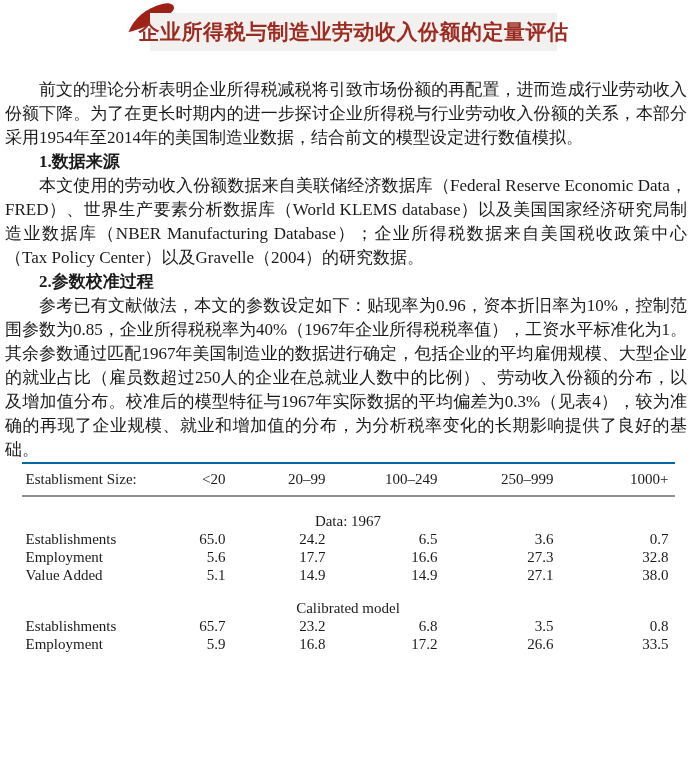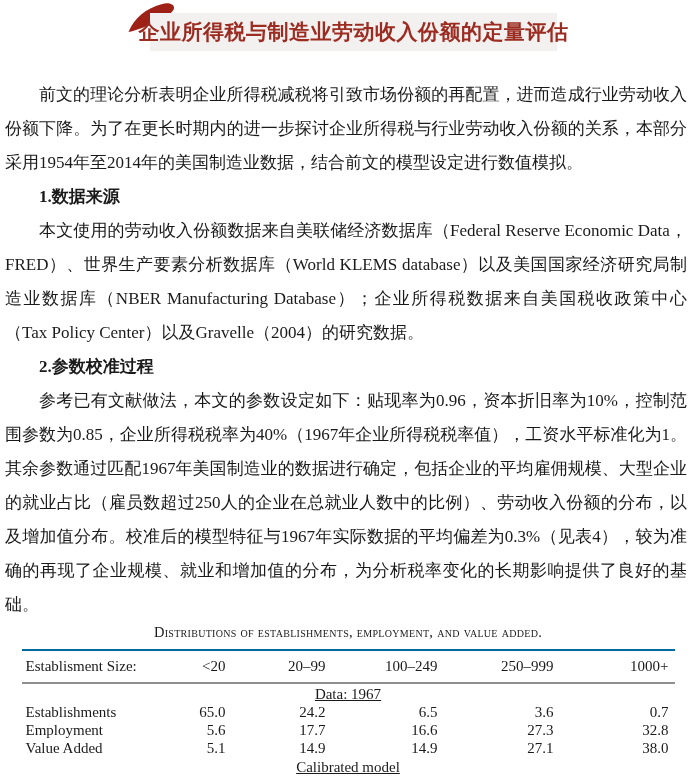--- a/index.html
+++ b/index.html
@@ -27,21 +27,21 @@
     letter-spacing:0.5px;white-space:nowrap;
   }
   
   .article{
     padding:0 9px 0 5px;
     font-size:17px;line-height:30px;
     text-align:justify;
   }
   .article p,.article h2{
     margin:0;text-indent:2em;
-    font-size:17px;line-height:34px;
+    font-size:17px;line-height:24px;
   }
   .article h2{font-weight:bold;}
   
   .tbl-wrap{margin:0 auto;width:653px;}
   .tbl-caption{
     margin-top:22px;text-align:center;
     font-variant:small-caps;font-size:16px;line-height:20px;
   }
   .tbl-subtitle{
     text-align:center;font-variant:small-caps;
@@ -55,21 +55,21 @@
   col.c0{width:150px;} col.c1{width:60px;} col.c2{width:100px;}
   col.c3{width:112px;} col.c4{width:116px;} col.c5{width:115px;}
   thead th{
     font-weight:normal;text-align:right;
     border-top:2px solid #0369a1;border-bottom:2px solid #8f8f8f;
     padding:7px 6px 7px 0;
   }
   thead th.lbl{text-align:left;padding-left:4px;}
   tbody td{text-align:right;line-height:18px;padding:0 6px 0 0;}
   tbody td.lbl{text-align:left;padding-left:4px;}
-  tbody tr.grp td{text-align:center;padding:1px 0 0 0;text-decoration:underline;}
+  tbody tr.grp td{text-align:center;padding:15px 0 0 0;}
 </style>
 </head>
 <body>
 
 <div class="page">
 
   <div class="hdr">
     <svg class="swoosh" viewBox="0 0 52 34" xmlns="http://www.w3.org/2000/svg">
       <path d="M1,32 C6,18 20,6 37,2 C45,0.2 51,3 49,8 C45.5,15 22,27 1,32 Z" fill="#9d2117"></path>
     </svg>
@@ -80,21 +80,20 @@
 
   <div class="article">
     <p>前文的理论分析表明企业所得税减税将引致市场份额的再配置，进而造成行业劳动收入份额下降。为了在更长时期内的进一步探讨企业所得税与行业劳动收入份额的关系，本部分采用1954年至2014年的美国制造业数据，结合前文的模型设定进行数值模拟。</p>
     <h2>1.数据来源</h2>
     <p>本文使用的劳动收入份额数据来自美联储经济数据库（Federal Reserve Economic Data，FRED）、世界生产要素分析数据库（World KLEMS database）以及美国国家经济研究局制造业数据库（NBER Manufacturing Database）；企业所得税数据来自美国税收政策中心（Tax Policy Center）以及Gravelle（2004）的研究数据。</p>
     <h2>2.参数校准过程</h2>
     <p>参考已有文献做法，本文的参数设定如下：贴现率为0.96，资本折旧率为10%，控制范围参数为0.85，企业所得税税率为40%（1967年企业所得税税率值），工资水平标准化为1。其余参数通过匹配1967年美国制造业的数据进行确定，包括企业的平均雇佣规模、大型企业的就业占比（雇员数超过250人的企业在总就业人数中的比例）、劳动收入份额的分布，以及增加值分布。校准后的模型特征与1967年实际数据的平均偏差为0.3%（见表4），较为准确的再现了企业规模、就业和增加值的分布，为分析税率变化的长期影响提供了良好的基础。</p>
   </div>
 
   <div class="tbl-wrap">
-    <div class="tbl-subtitle">Distributions of establishments, employment, and value added.</div>
 
     <table>
       <colgroup>
         <col class="c0">
           <col class="c1">
           <col class="c2">
           <col class="c3">
           <col class="c4">
           <col class="c5">
       </colgroup>

